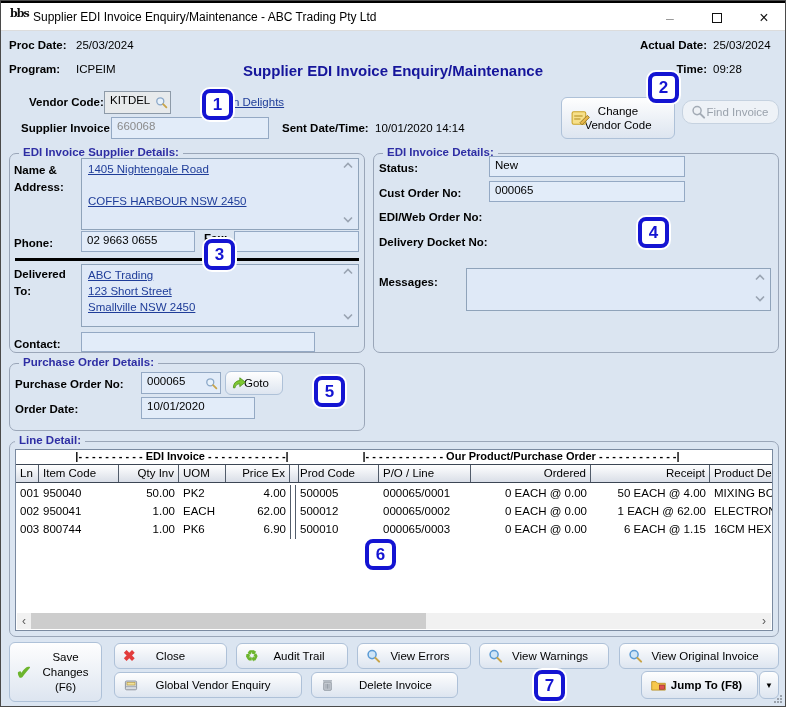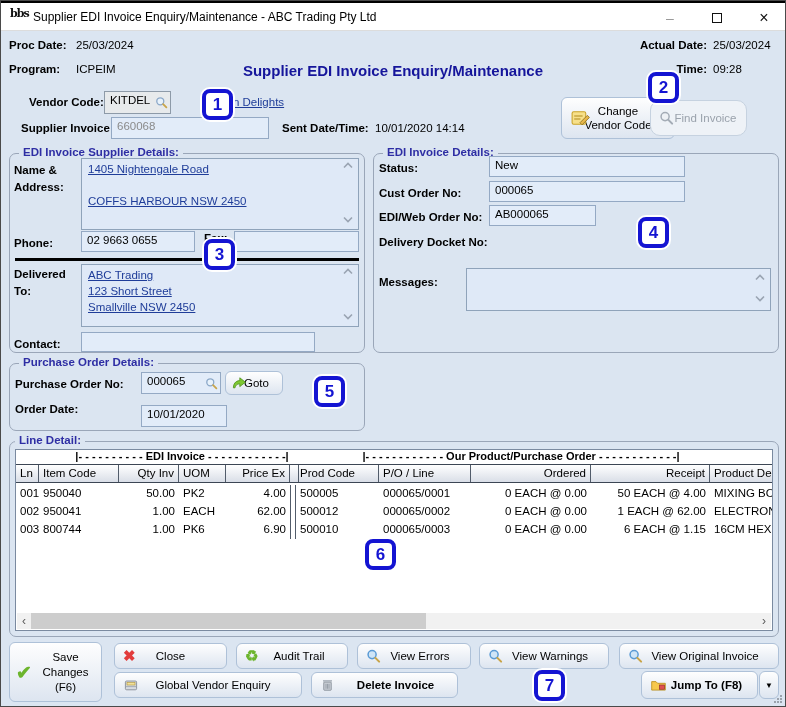--- a/index.html
+++ b/index.html
@@ -122,21 +122,21 @@
       <svg width="21" height="21" viewBox="0 0 20 20">
         <rect x="2" y="4" width="13" height="12" rx="1.5" fill="#f7e08a" stroke="#c9a227"></rect>
         <path d="M4 8h8M4 11h6" stroke="#b08a1e" stroke-width="1"></path>
         <path d="M9.5 14.5 L16.5 7.5 L18.5 9.5 L11.5 16.5 Z" fill="#e8b84b" stroke="#8a6d1e" stroke-width="0.8"></path>
         </svg>
       </span>
     <span style="text-align:center; line-height:14px; ">
       <span>Change</span><br>
       <span>Vendor Code</span></span>
   </div>
-  <div class="btn disabled" style="left:649px; top:99px; width:97px; height:36px;border-radius:10px;">
+  <div class="btn disabled" style="left:681px; top:99px; width:97px; height:24px;border-radius:10px;">
     <span class="bicon">
       <svg width="15" height="15" viewBox="0 0 16 16">
         <circle cx="6.5" cy="6.5" r="4.3" fill="#eef1f5" stroke="#a4acb6" stroke-width="1.6"></circle>
         <line x1="10" y1="10" x2="14" y2="14" stroke="#a4acb6" stroke-width="2.2" stroke-linecap="round"></line>
         </svg>
       </span>
     <span style="margin-left:14px;">Find Invoice</span>
   </div>
 
   <div class="group" style="left:8px; top:152px; width:356px; height:200px;"></div>
@@ -183,21 +183,20 @@
   <span class="lbl" style="left:13px; top:337px;">Contact:</span>
   <div class="field" style="left:80px; top:331px; width:234px; height:20px;"><span></span></div>
 
   <div class="group" style="left:372px; top:152px; width:406px; height:200px;"></div>
   <span class="group-title" style="left:382px; top:145px;">EDI Invoice Details:</span>
   <span class="lbl" style="left:378px; top:161px;">Status:</span>
   <div class="field" style="left:488px; top:155px; width:196px; height:21px;"><span>New</span></div>
   <span class="lbl" style="left:378px; top:186px;">Cust Order No:</span>
   <div class="field" style="left:488px; top:180px; width:196px; height:21px;"><span>000065</span></div>
   <span class="lbl" style="left:378px; top:210px;">EDI/Web Order No:</span>
-  <div class="field" style="left:488px; top:204px; width:107px; height:21px;"><span>AB000065</span></div>
   <span class="lbl" style="left:378px; top:235px;">Delivery Docket No:</span>
   <div class="field" style="left:488px; top:236px; width:90px; height:21px;margin-top:44px;"><span>039116/01</span></div>
   <span class="lbl" style="left:378px; top:275px;">Messages:</span>
   <div class="scrollbox" style="left:465px; top:267px; width:305px; height:43px;">
     <span></span>
     <span class="chev" style="top:5px;">
       <svg width="10" height="7" viewBox="0 0 10 6">
           <path d="M1 5 L5 1 L9 5" stroke="#9aa4b2" fill="none" stroke-width="1.6"></path>
         </svg>
       </span>
@@ -220,21 +219,21 @@
   </div>
   <div class="btn" style="left:224px; top:370px; width:58px; height:24px;">
     <span class="bicon" style="left:5px;">
       <svg width="16" height="16" viewBox="0 0 20 20">
         <path d="M3 16 C3 9 8 7 11 7 L11 3.5 L18 9 L11 14.5 L11 11 C7.5 11 5.5 13 5 16 Z" fill="#7ec832" stroke="#4d8f1a" stroke-width="1"></path>
         </svg>
       </span>
     <span style="margin-left:5px;">Goto</span>
   </div>
   <span class="lbl" style="left:14px; top:402px;">Order Date:</span>
-  <div class="field" style="left:140px; top:396px; width:86px; height:22px;margin-top:8px;"><span>10/01/2020</span></div>
+  <div class="field" style="left:140px; top:396px; width:114px; height:22px;"><span>10/01/2020</span></div>
 
   <div class="group" style="left:8px; top:440px; width:770px; height:196px;"></div>
   <span class="group-title" style="left:14px; top:433px;">Line Detail:</span>
 
   <div class="tbl">
     <div class="tbl-ghdr" style="left:40px; width:252px;">|- - - - - - - - - - EDI Invoice - - - - - - - - - - - -|</div>
     <div class="tbl-ghdr" style="left:297px; width:416px;">|- - - - - - - - - - - - Our Product/Purchase Order - - - - - - - - - - - -|</div>
 
     <div class="grid hdr-row">
       <div class="hc">Ln</div>
@@ -356,21 +355,21 @@
     <span style="margin-left:10px;">Global Vendor Enquiry</span>
   </div>
   <div class="btn" style="left:310px; top:671px; width:147px; height:26px;">
     <span class="bicon">
       <svg width="15" height="15" viewBox="0 0 20 20">
           <rect x="5" y="6" width="10" height="11" rx="1" fill="#c8cdd4" stroke="#7a828c"></rect>
       <rect x="4" y="3.5" width="12" height="2" fill="#aab1ba"></rect>
           <path d="M8 8.5v6.5M10 8.5v6.5M12 8.5v6.5" stroke="#8a929c"></path>
         </svg>
       </span>
-    <span style="margin-left:22px;font-weight:bold;">Delete Invoice</span>
+    <span style="margin-left:22px;">Delete Invoice</span>
   </div>
   <div class="btn" style="left:640px; top:670px; width:117px; height:28px; font-weight:bold;">
     <span class="bicon">
       <svg width="17" height="17" viewBox="0 0 20 20">
           <path d="M2 6 L2 16 L18 16 L18 8 L9 8 L7 6 Z" fill="#f7c84b" stroke="#b98f1f"></path>
       <rect x="11" y="10" width="6" height="5" fill="#e05050" stroke="#903030" stroke-width="0.8"></rect>
         </svg>
       </span>
     <span style="margin-left:14px;">Jump To (F8)</span>
   </div>

